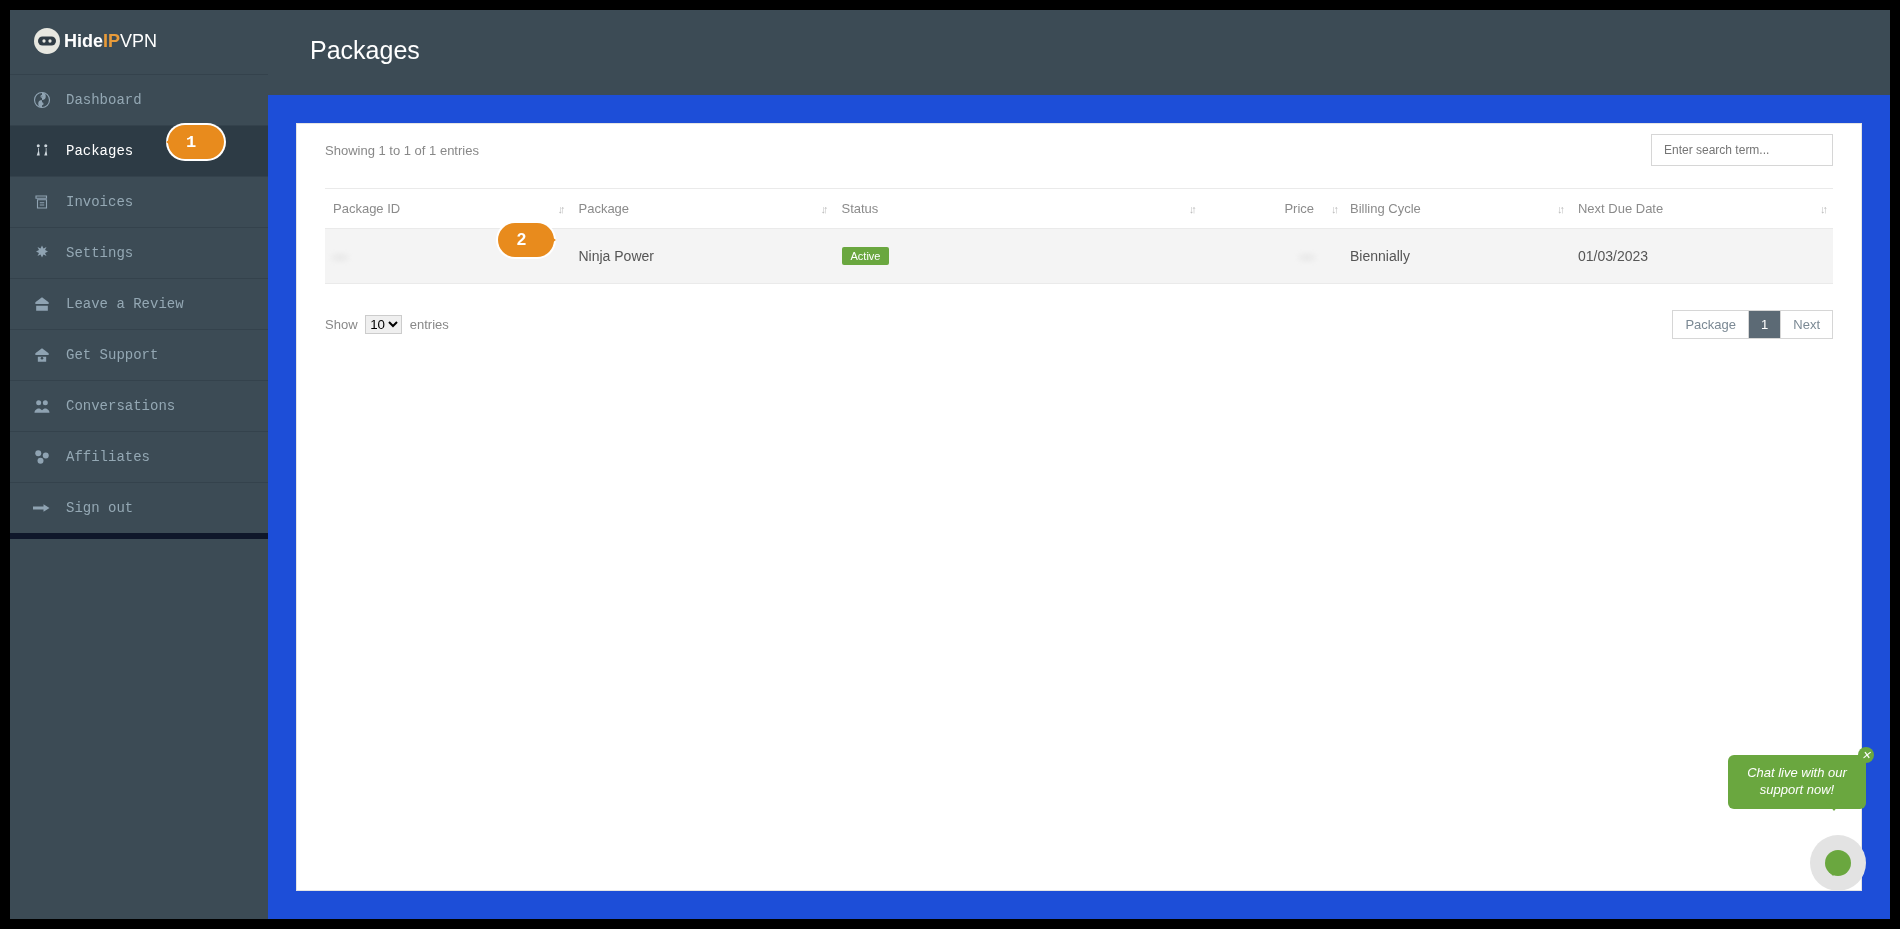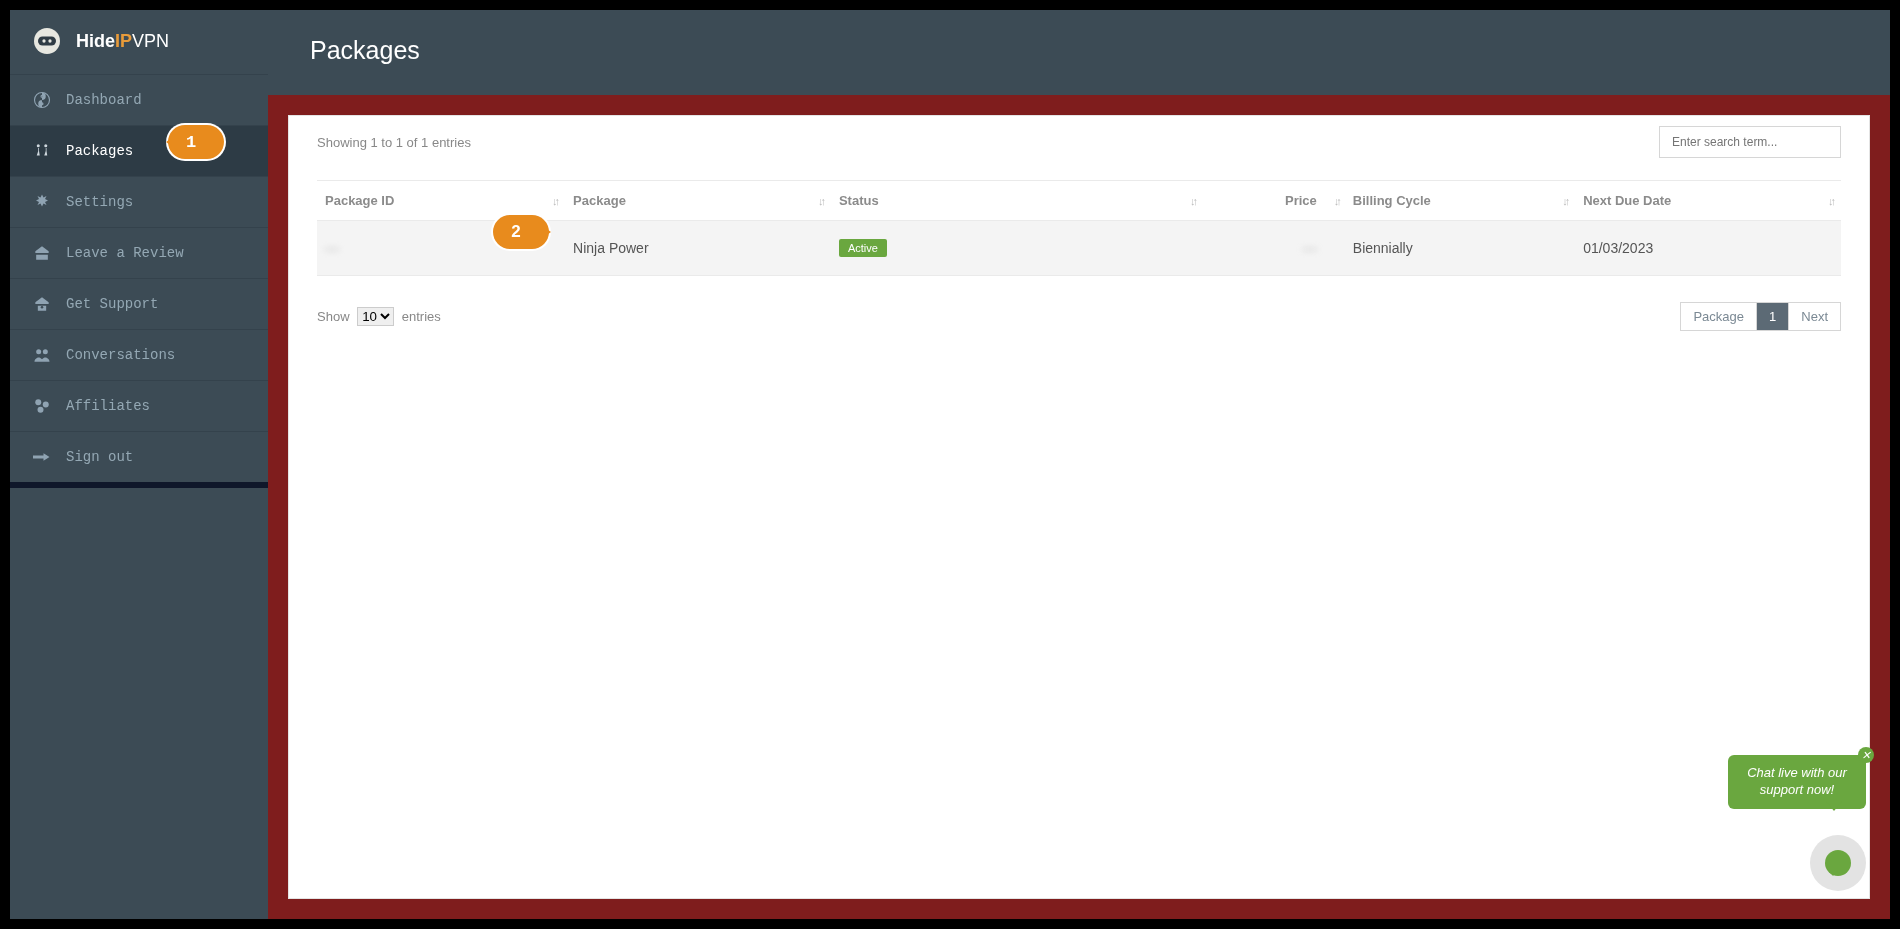--- a/index.html
+++ b/index.html
@@ -21,21 +21,21 @@
   
   .sidebar {
     width: 258px;
     background: #3c4b55;
     color: #8fa3b2;
     flex-shrink: 0;
   }
   .brand {
     display: flex;
     align-items: center;
-    gap: 16px;
+    gap: 4px;
     padding: 18px 24px 20px;
     color: #fff;
     font-size: 18px;
     font-weight: 600;
   }
   .brand-logo {
     width: 26px; height: 26px;
     border-radius: 50%;
     background: #e7e7e0;
     display: flex; align-items: center; justify-content: center;
@@ -68,23 +68,23 @@
   .main { flex: 1; display: flex; flex-direction: column; }
   .header {
     background: #3c4b55;
     color: #fff;
     padding: 26px 42px 30px;
     height: 85px;
     font-size: 25px;
     font-weight: 500;
   }
   .content {
-    background: #7f1d1d;
+    background: #1d4ed8;
     flex: 1;
-    padding: 20px;
+    padding: 28px;
   }
   .card {
     background: #fff;
     width: 100%;
     height: 100%;
     padding: 10px 28px 30px;
     border: 1px solid #e4e4e4;
     position: relative;
   }
   .topbar {
@@ -101,21 +101,21 @@
     border: 1px solid #d6d6d6;
     padding: 8px 12px;
     width: 182px;
     font-size: 12px;
     color: #777;
   }
   table { width: 100%; border-collapse: collapse; margin-top: 12px; }
   thead th {
     text-align: left;
     color: #8b8b8b;
-    font-weight: 700;
+    font-weight: 400;
     font-size: 13px;
     padding: 12px 8px;
     border-top: 1px solid #eaeaea;
     border-bottom: 1px solid #eaeaea;
     position: relative;
   }
   .sort-ico {
     position: absolute; right: 8px; top: 50%; transform: translateY(-50%);
     font-size: 11px; color: #bbb; letter-spacing: -3px;
   }
@@ -294,20 +294,29 @@
             <circle cx="17" cy="5" r="2"></circle>
             <path d="M7 8v4l-2 6h4l-1-6V8zM17 8v4l-2 6h4l-1-6V8z"></path>
           </svg>
       </span>
       <span>Packages</span>
       <div class="marker left" style="left:158px; top:-1px;">
           <span>1</span>
         </div>
     </div>
 
+    <div class="nav-item">
+      <span class="nav-icon">
+        <svg width="18" height="18" viewBox="0 0 24 24" fill="none" stroke="#8fa3b2" stroke-width="1.5">
+            <path d="M4 4h14v3H4zM6 9h12v11H6z"></path>
+            <path d="M9 13h6M9 16h6"></path>
+          </svg>
+      </span>
+      <span>Invoices</span>
+    </div>
 
     <div class="nav-item">
       <span class="nav-icon">
         <svg width="18" height="18" viewBox="0 0 24 24" fill="#8fa3b2">
             <path d="M12 2l2 4 4-2-2 4 4 2-4 2 2 4-4-2-2 4-2-4-4 2 2-4-4-2 4-2-2-4 4 2z"></path>
           </svg>
       </span>
       <span>Settings</span>
     </div>
 

